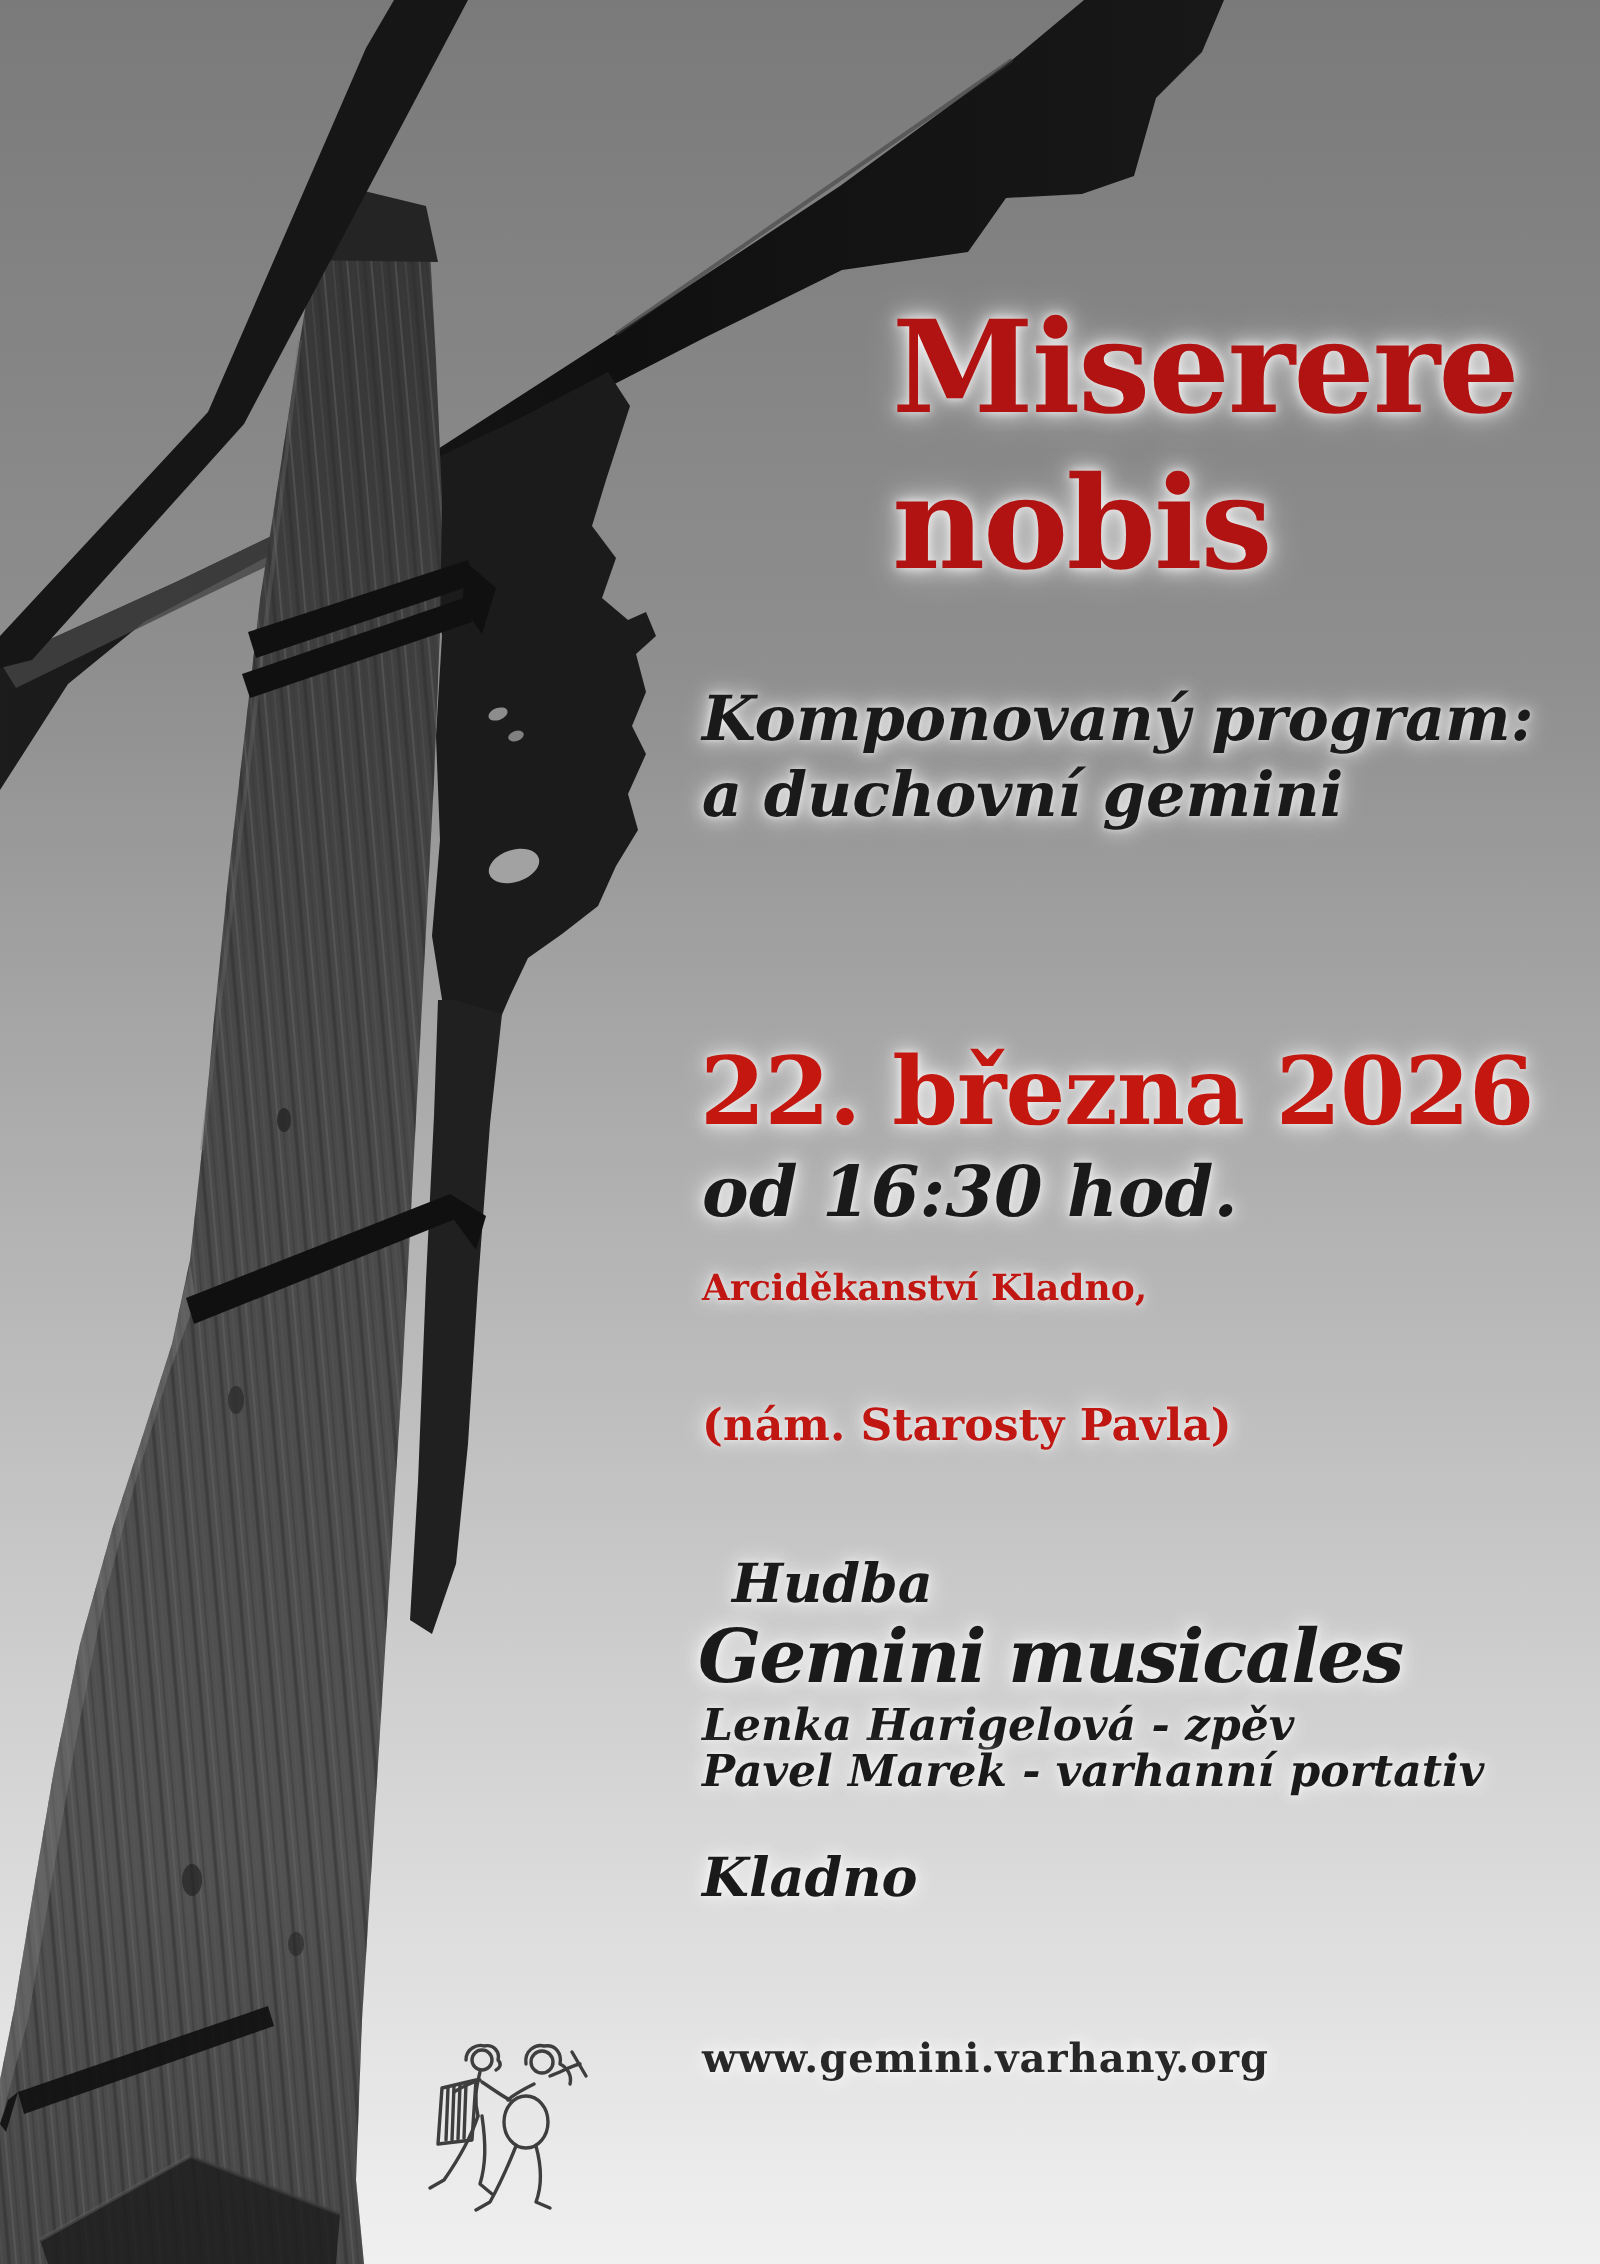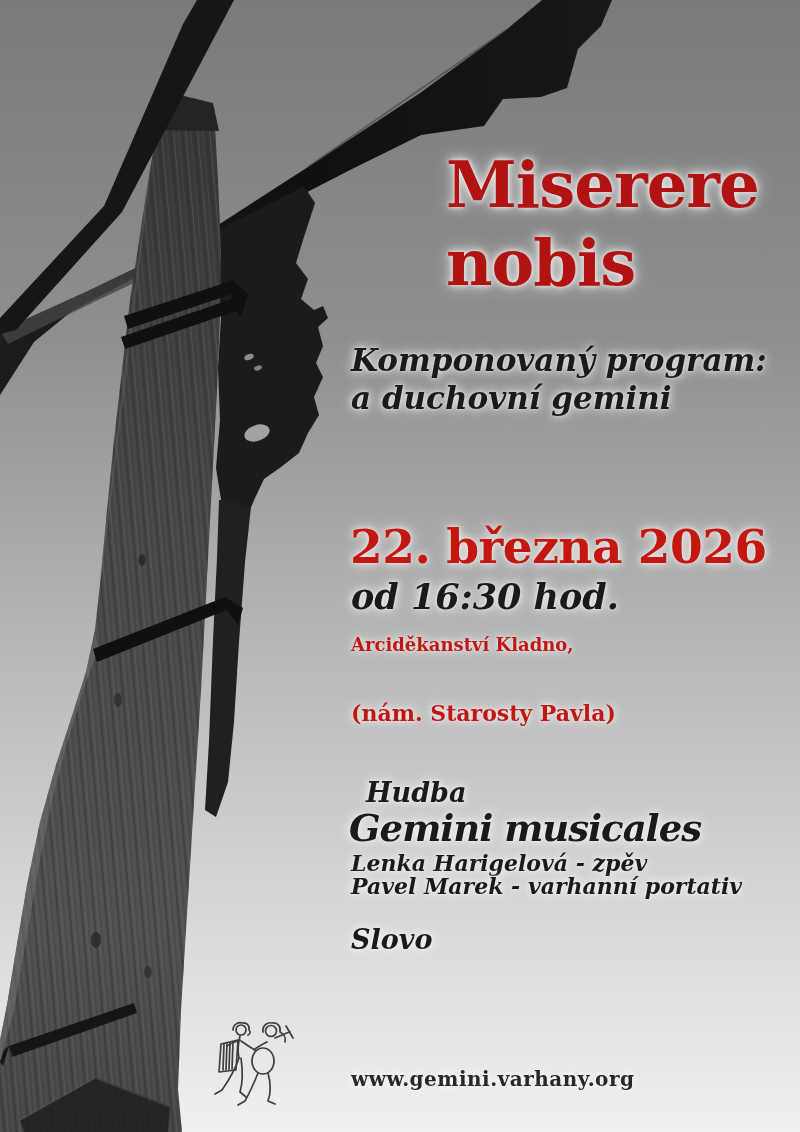--- a/index.html
+++ b/index.html
@@ -20,21 +20,21 @@
   #program{left:351px;top:341px;font-size:31px;line-height:38px;}
   #date{left:350px;top:519px;font-size:47px;letter-spacing:-.5px;}
   #time{left:351px;top:576px;font-size:35px;}
   #venue{left:351px;top:627px;font-size:18px;line-height:35px;}
   #venue-note{left:351px;top:700px;font-size:22px;}
   #music-label{left:366px;top:777px;font-size:27px;}
   #ensemble{left:349px;top:806px;font-size:37px;letter-spacing:-1px;}
   #performers{left:351px;top:852px;font-size:22px;line-height:23px;}
   #word-label{left:351px;top:924px;font-size:27px;}
   #speaker{left:349px;top:953px;font-size:35px;letter-spacing:-.5px;}
-  #website{left:351px;top:1067px;font-size:20px;letter-spacing:.5px;color:#282828;}
+  #website{left:351px;top:1017px;font-size:20px;letter-spacing:.5px;color:#282828;}
   #gemini-logo{position:absolute;left:213px;top:1020px;width:84px;height:94px;}
 </style>
 </head>
 <body>
 
 <div id="poster">
 
   <svg id="cross-art" viewBox="0 0 800 1132" xmlns="http://www.w3.org/2000/svg" aria-hidden="true">
     <defs>
       <linearGradient id="postg" x1="0" y1="0" x2="0" y2="1">
@@ -118,21 +118,21 @@
   </div>
   <div id="venue-note" class="txt red3">(nám. Starosty Pavla)</div>
 
   <div id="music-label" class="txt blk">Hudba</div>
   <div id="ensemble" class="txt blk">Gemini musicales</div>
   <div id="performers" class="txt blk">
     <div>Lenka Harigelová - zpěv</div>
     <div>Pavel Marek - varhanní portativ</div>
   </div>
 
-  <div id="word-label" class="txt blk">Slovo</div>
+  <div id="word-label" class="txt blk">Kladno</div>
 
   <svg id="gemini-logo" viewBox="0 0 84 94" xmlns="http://www.w3.org/2000/svg" aria-hidden="true">
     <g stroke="#3e3e3e" stroke-width="1.7" fill="none" stroke-linecap="round" stroke-linejoin="round">
 
       <path d="M20,10 C20,4 26,2 29,3 C34,2 37,6 36,10 C38,12 37,14 35,15"></path>
       <circle cx="28" cy="10" r="5"></circle>
       <path d="M27,16 C25,24 24,30 26,38"></path>
       <path d="M27,20 C21,22 17,24 14,26"></path>
       <path d="M28,21 C34,25 38,28 42,30"></path>
       <path d="M8,24 L25,20 L23,50 L6,52 Z"></path>

